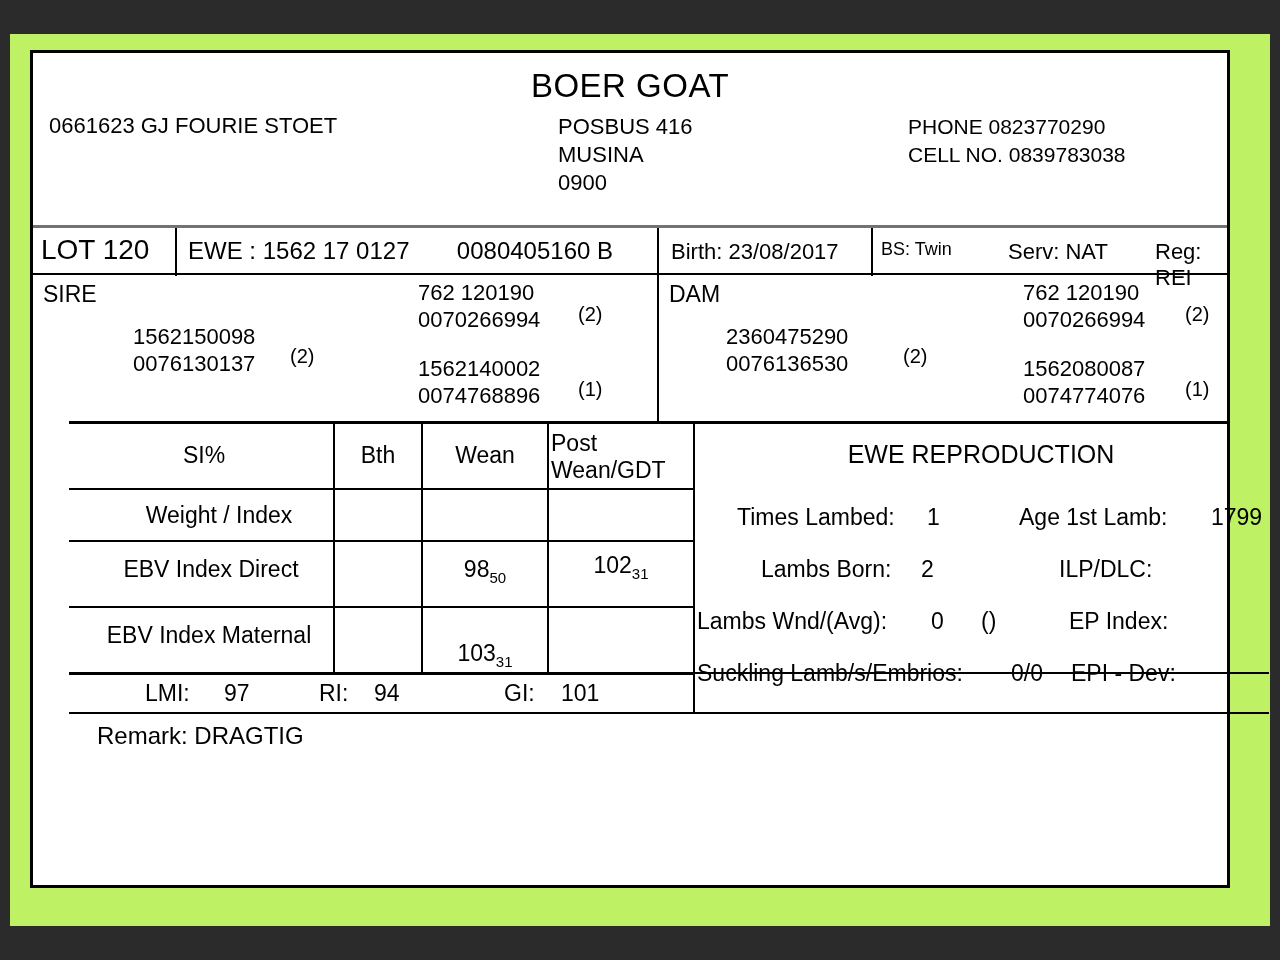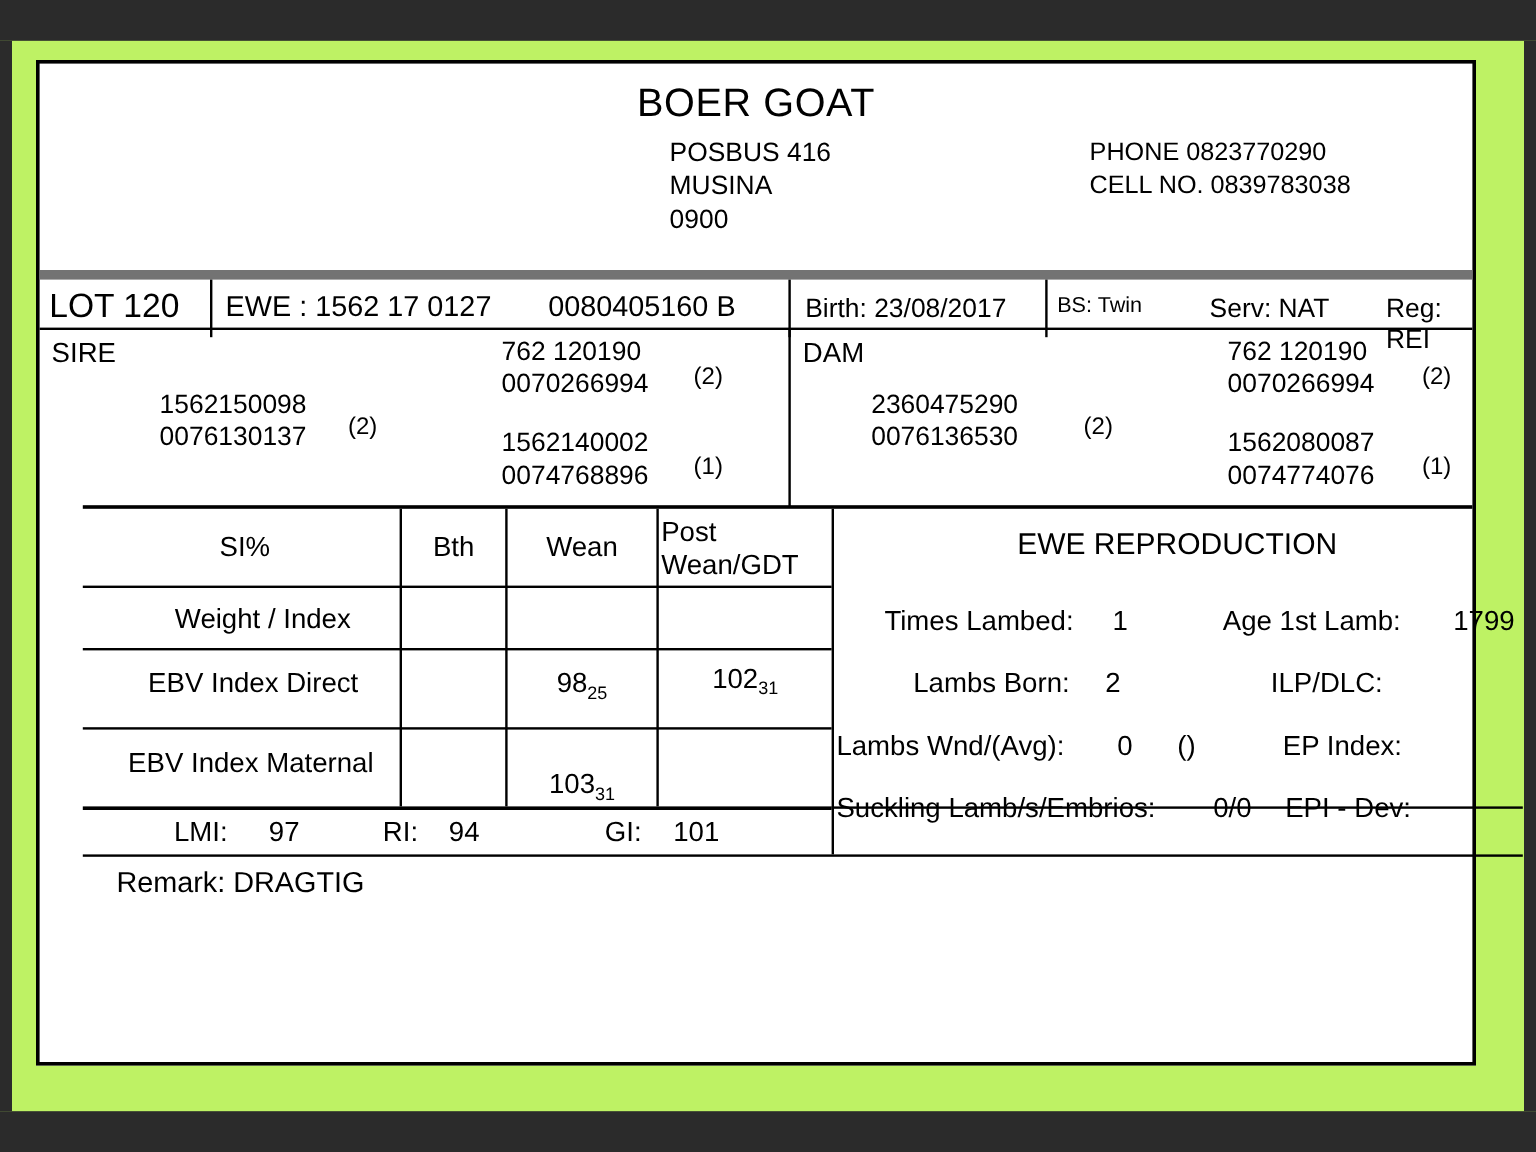--- a/index.html
+++ b/index.html
@@ -80,21 +80,21 @@
     left: 875px;
     top: 8px;
     font-size: 21px;
     line-height: 28px;
   }
 
   
   .lot-row {
     position: relative;
     height: 48px;
-    border-top: 8px solid #737373;
+    border-top: 3px solid #737373;
     box-sizing: border-box;
   }
   .lot-num {
     position: absolute;
     left: 8px;
     top: 6px;
     font-size: 28px;
   }
   .lot-sep1 {
     position: absolute;
@@ -269,20 +269,21 @@
 <div class="page">
   <div class="band-top"></div>
   <div class="band-bottom"></div>
   <div class="side-left"></div>
   <div class="side-right"></div>
 
   <div class="card">
 
     <div class="title">BOER GOAT</div>
     <div class="header-row">
+      <div class="breeder">0661623  GJ FOURIE STOET</div>
       <div class="address">
         <div>POSBUS 416</div>
         <div>MUSINA</div>
         <div>0900</div>
       </div>
       <div class="contact">
         <div>PHONE   0823770290</div>
         <div>CELL NO.   0839783038</div>
       </div>
     </div>
@@ -367,21 +368,21 @@
       <div class="cellc th-post">
         <div>Post</div>
         <div>Wean/GDT</div>
       </div>
 
       <div class="cellc rl-weight">Weight / Index</div>
       <div class="cellc rl-ebvd">EBV Index Direct</div>
       <div class="cellc rl-ebvm">EBV Index Maternal</div>
 
       <div class="cellc v-wean-d">
-        <span>98</span><span class="sub">25</span>
+        <span>98</span><span class="sub">50</span>
       </div>
       <div class="cellc v-post-d">
         <span>102</span><span class="sub">31</span>
       </div>
       <div class="cellc v-wean-m">
         <span>103</span><span class="sub">31</span>
       </div>
 
       <div class="lmi-row">
         <span class="k1">LMI:</span>

